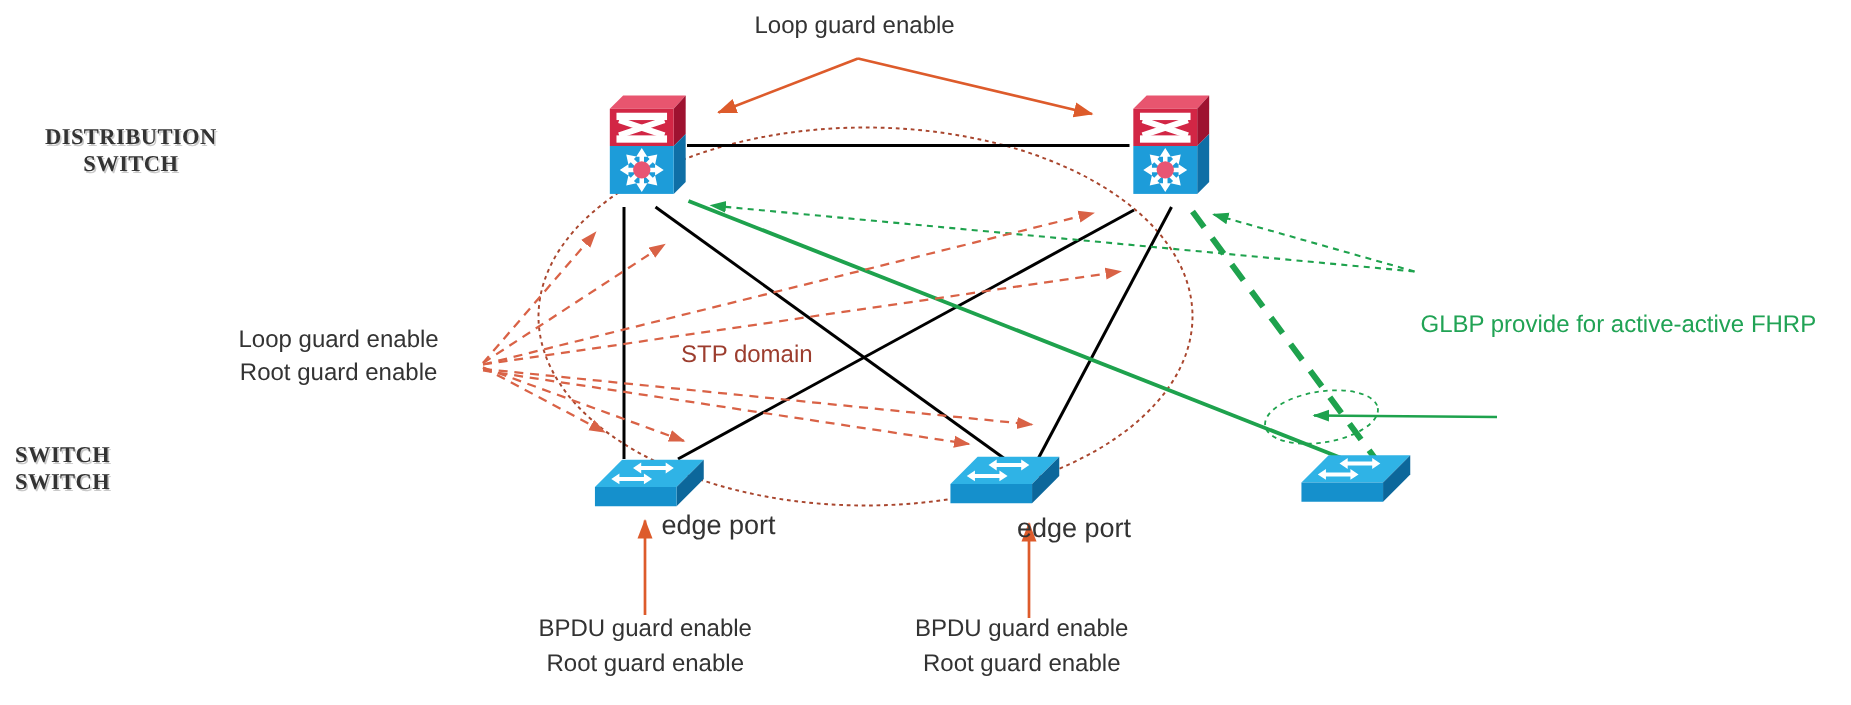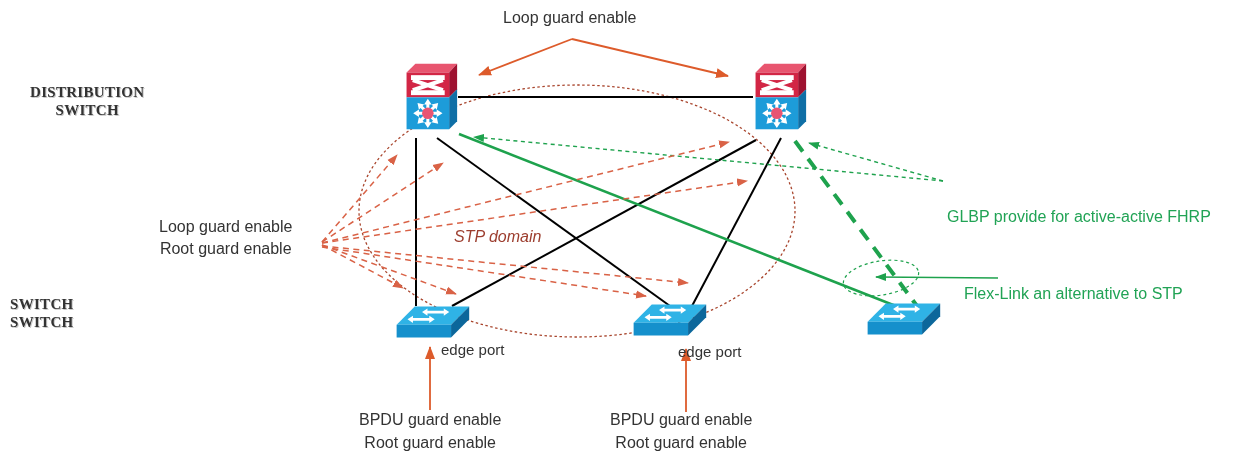--- a/index.html
+++ b/index.html
@@ -37,23 +37,23 @@
   .ws-side{fill:var(--c-ws-side,#0C679B);}
   .wht{fill:#fff;}
   .wht-st{stroke:#fff;fill:none;}
 
   
   .lbl{position:absolute;color:var(--c-text,#333);font-size:16px;line-height:22px;white-space:nowrap;}
   .lbl-serif{
     font-family:"Liberation Serif", serif;font-weight:bold;font-size:15px;line-height:18px;
     color:var(--c-text,#333);letter-spacing:0.3px;text-shadow:1px 1px 0 #c9c9c9;
   }
-  .lbl-stp{color:var(--c-brick-text,#9C3D2E);font-style:italic;}
+  .lbl-stp{color:var(--c-brick-text,#9C3D2E);}
   .lbl-green{color:var(--c-green-text,#21A355);}
-  .lbl-small{font-size:15px;line-height:16px;}
+  .lbl-small{font-size:18px;line-height:16px;}
   .lh-b{line-height:22.5px;}
 </style>
 </head>
 <body>
 
 <div id="stage">
 
   <svg id="diagram-svg" width="1234" height="470" viewBox="0 0 1234 470">
     <defs>
       <marker id="ah-or" markerUnits="userSpaceOnUse" markerWidth="14" markerHeight="12" refX="12" refY="5.5" orient="auto">
@@ -154,21 +154,20 @@
 
   <div class="lbl" style="left:159px;top:216px;">
     <div>Loop guard enable</div>
     <div>Root guard enable</div>
   </div>
 
   <div class="lbl lbl-stp" style="left:454px;top:226px;">STP domain</div>
 
   <div class="lbl lbl-green" style="left:947px;top:169px;margin-top:37px;">GLBP provide for active-active FHRP</div>
 
-  <div class="lbl lbl-green" style="left:964px;top:283px;">Flex-Link an alternative to STP</div>
 
   <div class="lbl lbl-serif" style="left:10px;top:295px;">
     <div>SWITCH</div>
     <div>SWITCH</div>
   </div>
 
   <div class="lbl lbl-small" style="left:441px;top:342px;">edge port</div>
   <div class="lbl lbl-small" style="left:678px;top:344px;">edge port</div>
 
   <div class="lbl lh-b" style="left:359px;top:409px;">

